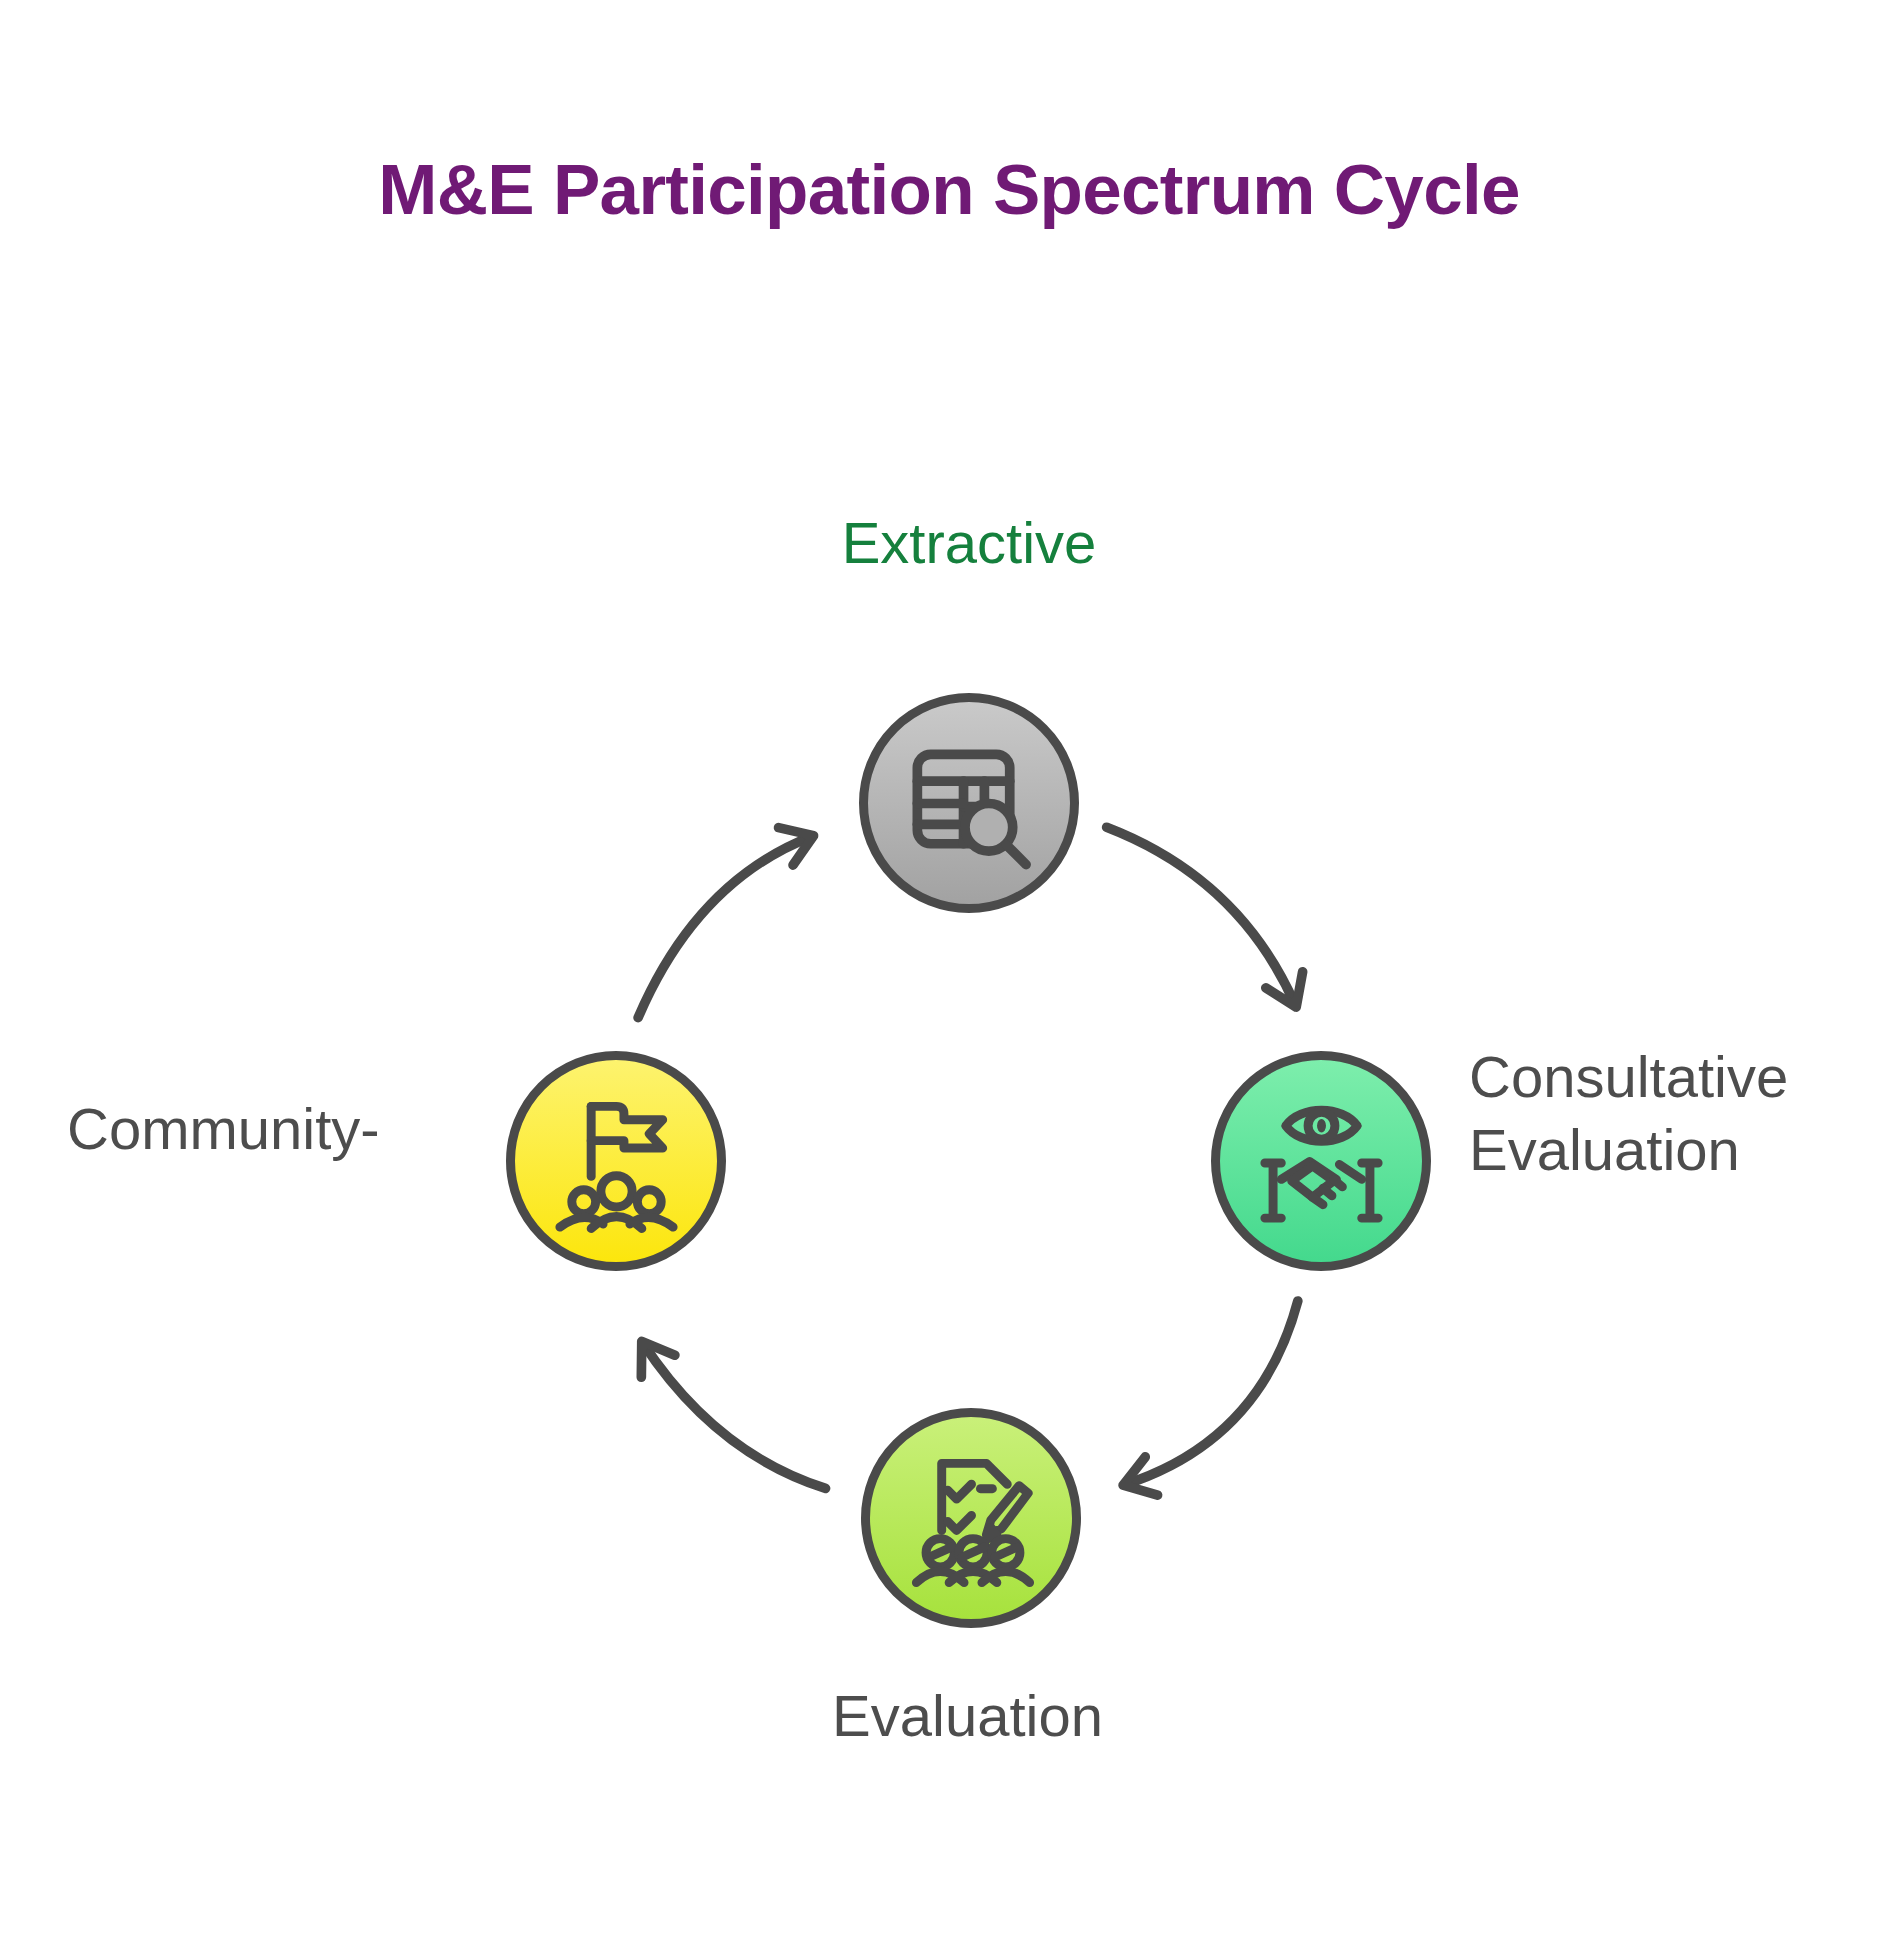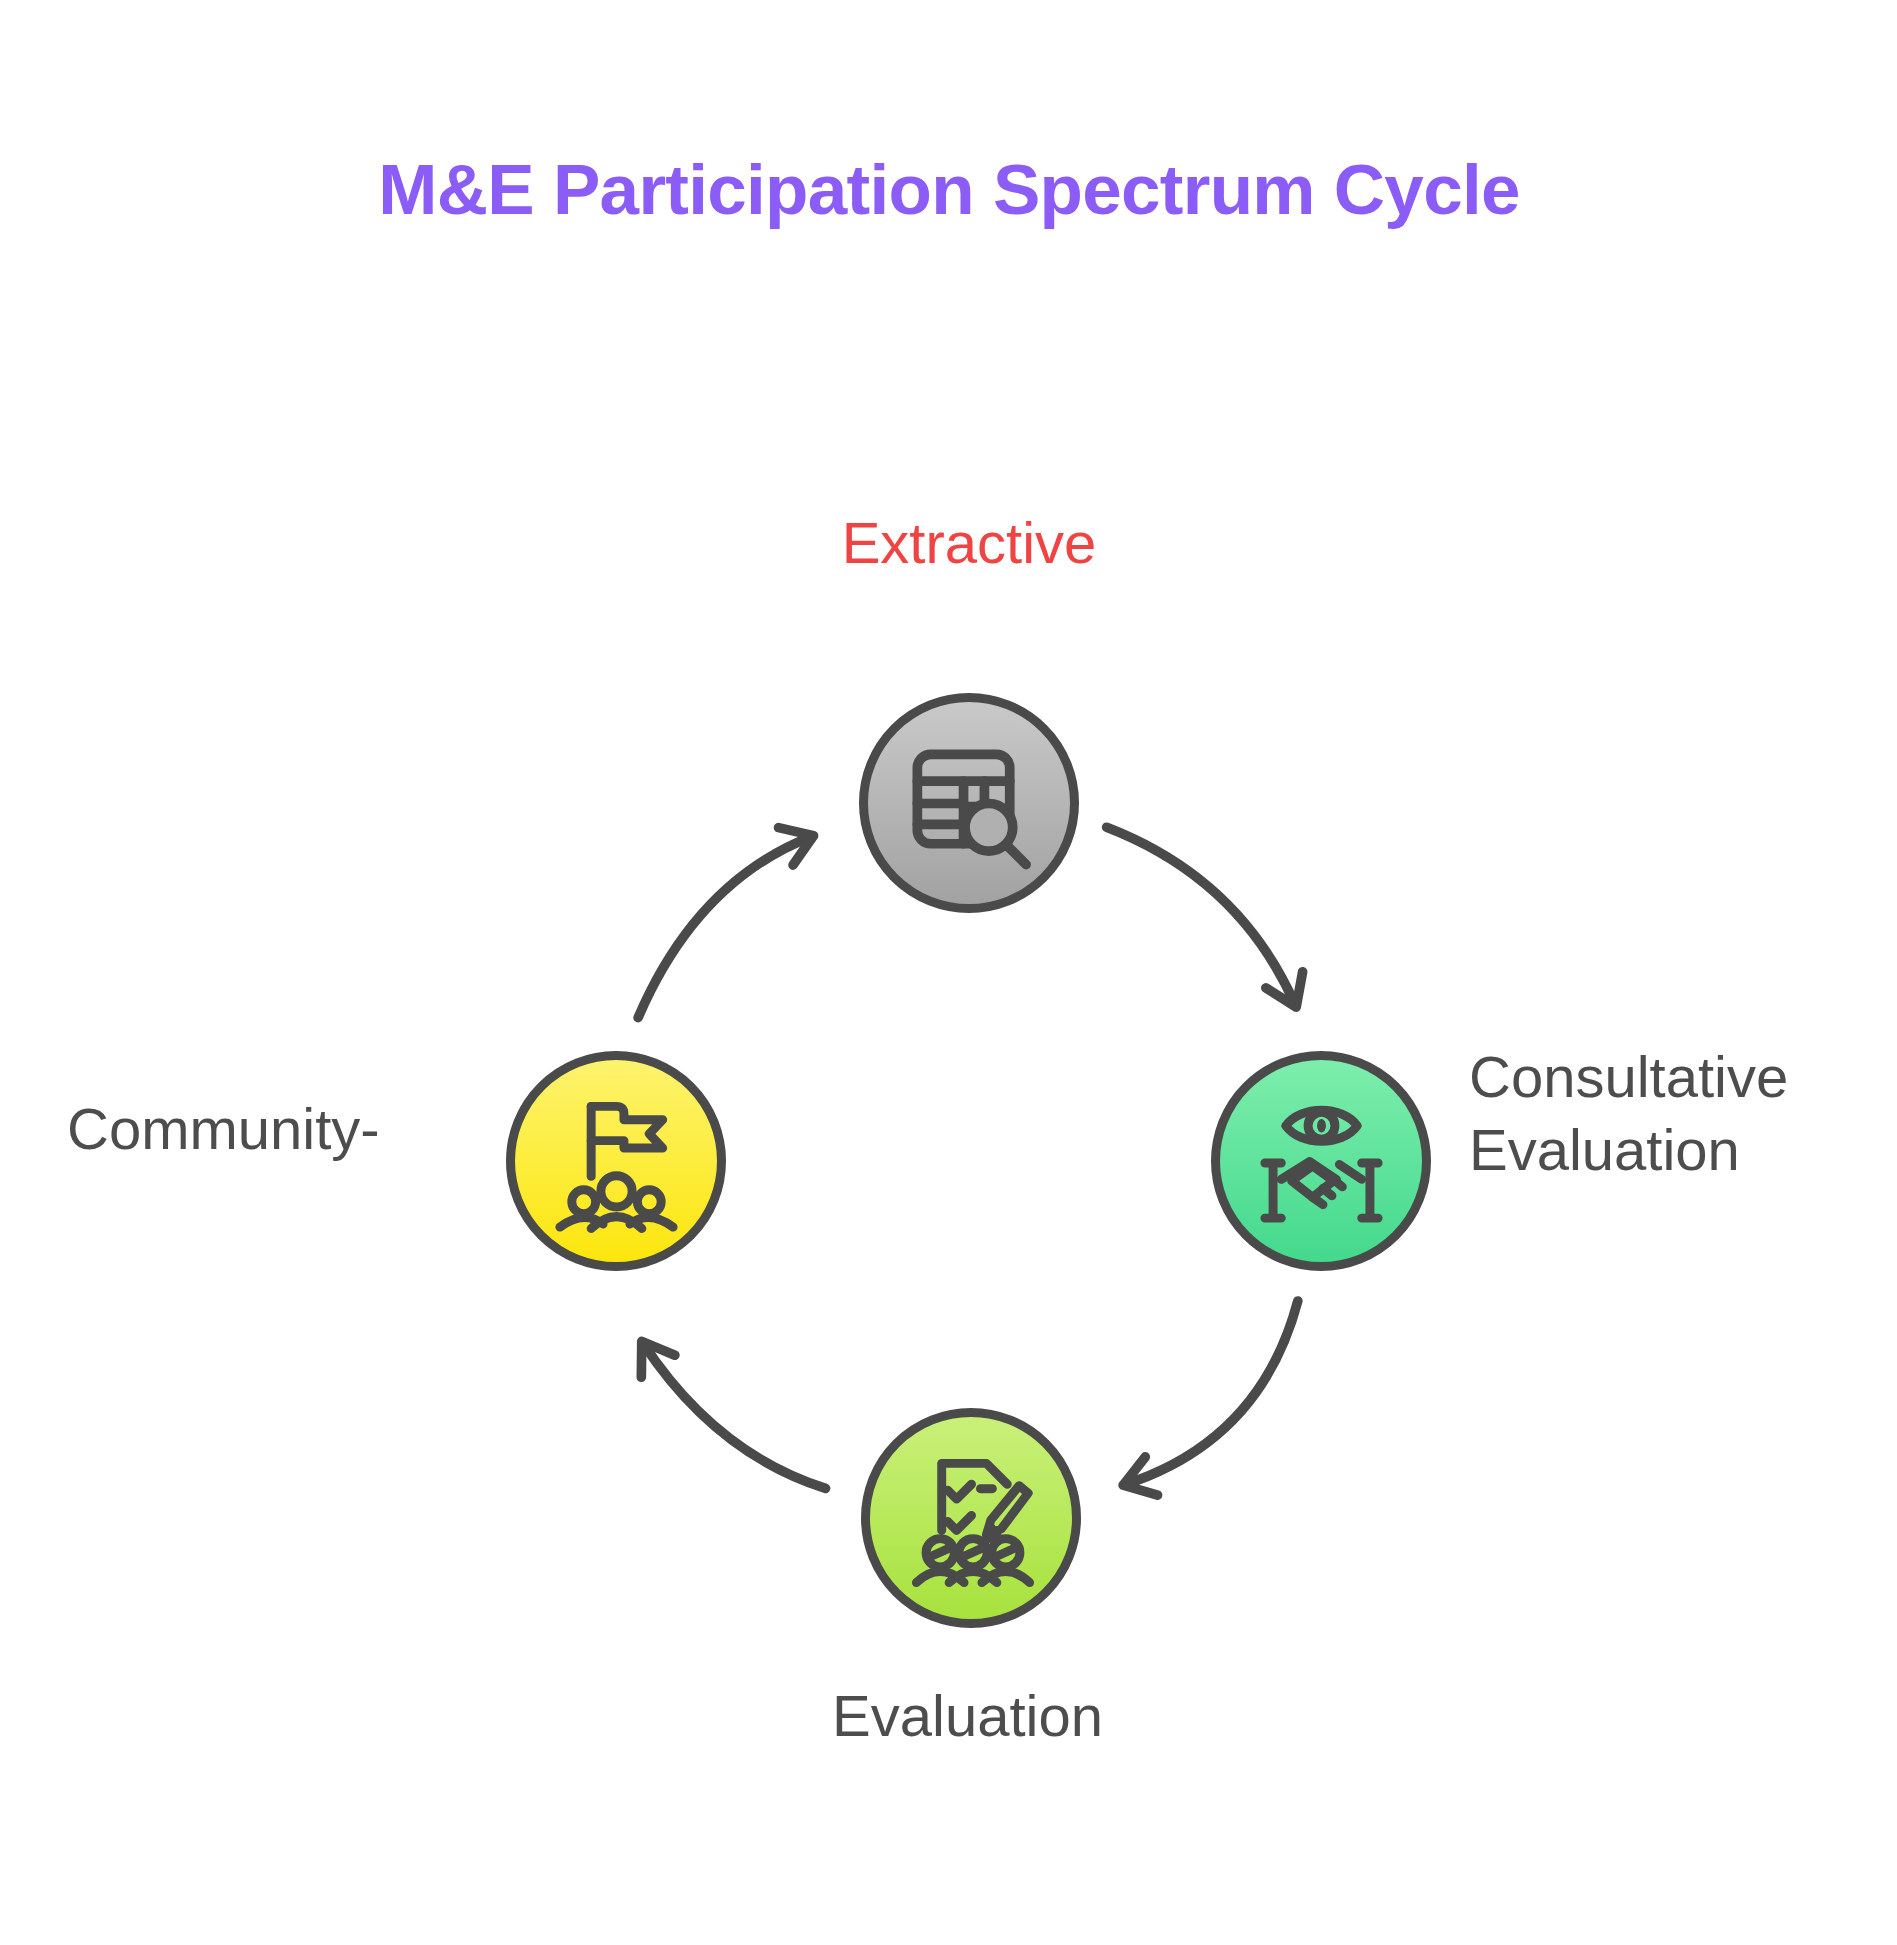--- a/index.html
+++ b/index.html
@@ -47,21 +47,21 @@
   .label-bottom{left:707px;top:1679px;width:521px;text-align:center;}
   .label-left{left:67px;top:1092px;width:446px;text-align:left;}
   .arrow-layer{position:absolute;left:0;top:0;width:1898px;height:1946px;}
   .stroke-ink{stroke:#4a4a4a;fill:none;stroke-linecap:round;stroke-linejoin:round;}
 </style>
 </head>
 <body>
 
 <div class="canvas">
 
-  <div class="title" style="color: #8b5cf6;">M&amp;E Participation Spectrum Cycle</div>
+  <div class="title" style="color: #701a75;">M&amp;E Participation Spectrum Cycle</div>
 
   <svg class="arrow-layer" viewBox="0 0 2552 2616" aria-hidden="true">
     <defs>
       <marker id="arrowhead" viewBox="-50 -40 100 80" markerWidth="100" markerHeight="80" refX="-2" refY="0" orient="auto" markerUnits="userSpaceOnUse">
         <path d="M-40 -27 L0 0 L-40 27" fill="none" stroke="#4a4a4a" stroke-width="13" stroke-linecap="round" stroke-linejoin="round"></path>
       </marker>
     </defs>
     <path class="stroke-ink" d="M 1488 1112 Q 1667 1181 1742 1352" stroke-width="13" marker-end="url(#arrowhead)"></path>
     <path class="stroke-ink" d="M 1745 1749 Q 1695 1937 1512 1996" stroke-width="13" marker-end="url(#arrowhead)"></path>
     <path class="stroke-ink" d="M 1110 2001 Q 962 1954 864 1805" stroke-width="13" marker-end="url(#arrowhead)"></path>
@@ -76,21 +76,21 @@
         <line x1="46" y1="35" x2="46" y2="77"></line>
         <line x1="60" y1="35" x2="60" y2="53"></line>
         <line x1="46" y1="52" x2="57" y2="52"></line>
         <line x1="15" y1="50" x2="46" y2="50"></line>
         <line x1="15" y1="64" x2="46" y2="64"></line>
         <circle cx="63" cy="66" r="16" fill="#b0b0b0"></circle>
         <line x1="74.5" y1="77.5" x2="88" y2="91"></line>
       </g>
     </svg>
   </div>
-  <div class="label label-top" style="color: #ef4444;">
+  <div class="label label-top" style="color: #15803d;">
     <div>Extractive</div>
   </div>
 
   <div class="node node-right" style="background: linear-gradient(rgb(125, 238, 172), rgb(68, 217, 141)); border-color: rgb(74, 74, 74);">
     <svg viewBox="0 0 100 100">
       <g class="stroke-ink" stroke-width="6">
         <path d="M26 26 C36 12 64 12 74 26 C64 40 36 40 26 26 Z"></path>
         <circle cx="50" cy="26" r="9"></circle>
         <ellipse cx="50" cy="26" rx="3" ry="4.5" fill="#4a4a4a" stroke="none"></ellipse>
         <path d="M12 51 H23 M17.5 51 V88 M12 88 H23"></path>

